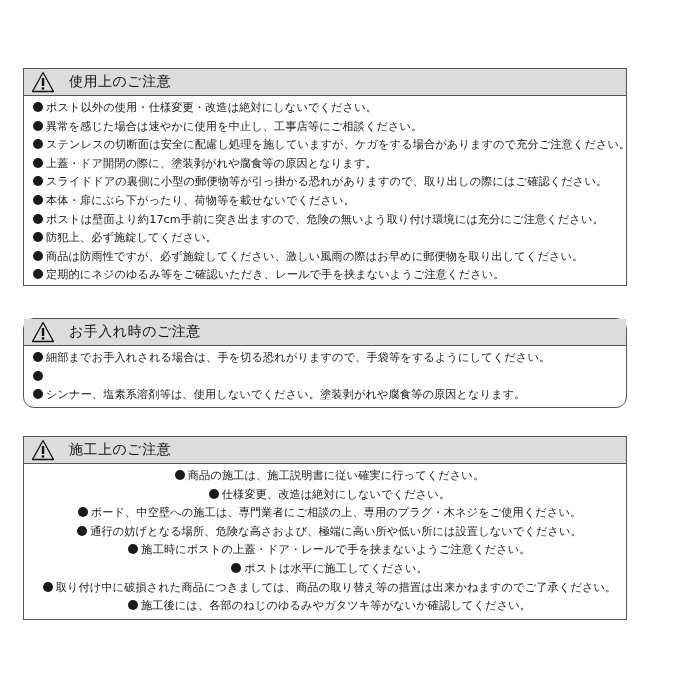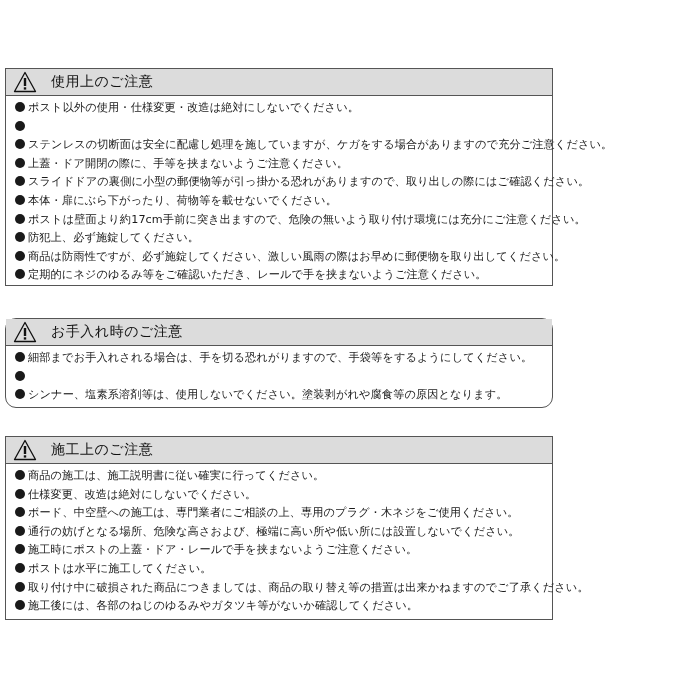--- a/index.html
+++ b/index.html
@@ -1,59 +1,59 @@
 <!DOCTYPE html>
 <html><head>
 <meta charset="utf-8">
 <style>
   html, body { margin: 0; padding: 0; }
   body {
     width: 700px; height: 700px; background: #ffffff; position: relative; overflow: hidden;
     font-family: "DejaVu Sans", "Liberation Sans", sans-serif; color: #1a1a1a;
   }
   .box {
-    position: absolute; left: 5px; width: 548px;
+    position: absolute; left: 23px; width: 604px;
     border: 1px solid #555555; background: #ffffff; box-sizing: border-box;
   }
   .box-header {
     height: 27px; background: #dcdcdc; border-bottom: 1px solid #555555;
     display: flex; align-items: center; box-sizing: border-box; padding-left: 7px;
   }
   .warn-icon { width: 24px; height: 22px; display: inline-block; margin-right: 14px; }
   .warn-icon svg { display: block; }
   .box-title { font-size: 14px; font-weight: normal; color: #111; letter-spacing: 0.5px; }
   .box-body { padding: 3px 0 4px 9px; }
   .item {
     font-size: 11.2px; line-height: 18.6px; height: 18.6px; white-space: nowrap;
     color: #1a1a1a; letter-spacing: 0.1px;
   }
   .bullet { display: inline-block; width: 10px; height: 10px; border-radius: 50%; background: #1a1a1a; margin-right: 3px; vertical-align: -1px; }
   #box1 { top: 68px; height: 218px; }
   #box2 { top: 318px; height: 90px; border-radius: 11px; }
-  #box3 { top: 436px; height: 184px; }
+  #box3 { top: 436px; height: 184px; text-align: center; }
 </style>
 </head>
 <body>
 
 <div id="box1" class="box">
   <div class="box-header">
     <span class="warn-icon">
       <svg width="24" height="22" viewBox="0 0 24 22">
           <path d="M12 1.5 L22.5 20.5 L1.5 20.5 Z" fill="none" stroke="#111" stroke-width="1.3" stroke-linejoin="round"></path>
           <rect x="10.8" y="7" width="2.4" height="8" fill="#111"></rect>
           <rect x="10.8" y="16.3" width="2.4" height="2.3" fill="#111"></rect>
         </svg>
     </span>
     <span class="box-title">使用上のご注意</span>
   </div>
   <div class="box-body">
     <div class="item"><span class="bullet"></span><span>ポスト以外の使用・仕様変更・改造は絶対にしないでください。</span></div>
-    <div class="item"><span class="bullet"></span></div>
+    <div class="item"><span class="bullet"></span><span>異常を感じた場合は速やかに使用を中止し、工事店等にご相談ください。</span></div>
     <div class="item"><span class="bullet"></span><span>ステンレスの切断面は安全に配慮し処理を施していますが、ケガをする場合がありますので充分ご注意ください。</span></div>
-    <div class="item"><span class="bullet"></span><span>上蓋・ドア開閉の際に、手等を挟まないようご注意ください。</span></div>
+    <div class="item"><span class="bullet"></span><span>上蓋・ドア開閉の際に、塗装剥がれや腐食等の原因となります。</span></div>
     <div class="item"><span class="bullet"></span><span>スライドドアの裏側に小型の郵便物等が引っ掛かる恐れがありますので、取り出しの際にはご確認ください。</span></div>
     <div class="item"><span class="bullet"></span><span>本体・扉にぶら下がったり、荷物等を載せないでください。</span></div>
     <div class="item"><span class="bullet"></span><span>ポストは壁面より約17cm手前に突き出ますので、危険の無いよう取り付け環境には充分にご注意ください。</span></div>
     <div class="item"><span class="bullet"></span><span>防犯上、必ず施錠してください。</span></div>
     <div class="item"><span class="bullet"></span><span>商品は防雨性ですが、必ず施錠してください、激しい風雨の際はお早めに郵便物を取り出してください。</span></div>
     <div class="item"><span class="bullet"></span><span>定期的にネジのゆるみ等をご確認いただき、レールで手を挟まないようご注意ください。</span></div>
   </div>
 </div>
 
 <div id="box2" class="box">

